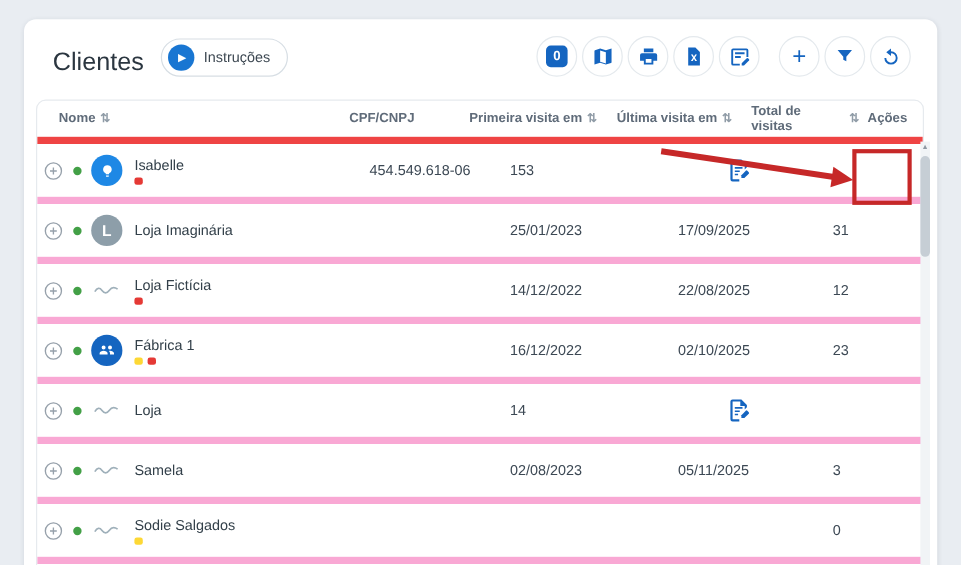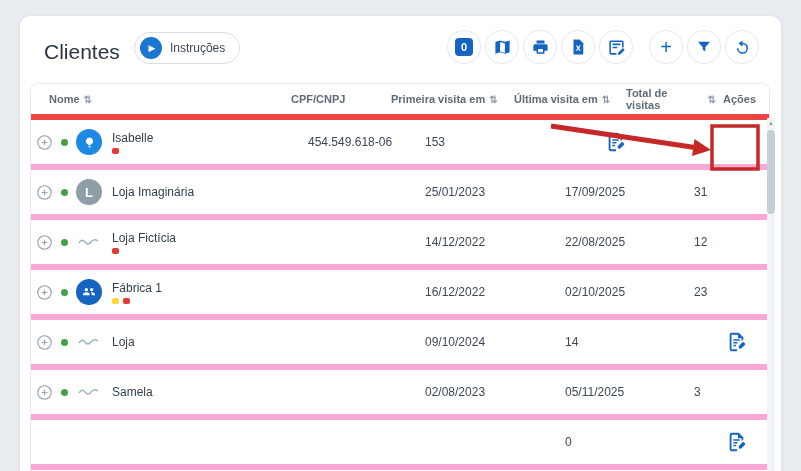--- a/index.html
+++ b/index.html
@@ -321,21 +321,20 @@
         <span class="avatar av-logo">
           <svg width="22" height="10" viewBox="0 0 22 10">
               <path d="M1 6 Q4 1 7 5 T13 5 T20 4" fill="none" stroke="#9fb0ba" stroke-width="1.4"></path>
             </svg>
         </span>
         <span class="nm-wrap">
           <span class="nm">Loja</span>
         </span>
       </div>
       <div class="cell-cpf"></div>
-      <div class="cell-date">09/10/2024</div>
       <div class="cell-total">14</div>
       <div class="cell-actions">
         <button class="action-btn">
           <svg width="22" viewBox="0 0 24 24">
               <path fill="#1565c0" d="M6 20V4h7v4h4v3.1l2-2V7l-5-5H6a2 2 0 0 0-2 2v16a2 2 0 0 0 2 2h6.1v-2H6z"></path>
               <path fill="#1565c0" d="M20.7 13.6l-1.3-1.3a1 1 0 0 0-1.4 0L14 16.3V19h2.7l4-4a1 1 0 0 0 0-1.4z"></path>
               <path fill="#1565c0" d="M8 12h4.5v1.5H8zM8 9h7v1.5H8zM8 15h3v1.5H8z"></path>
             </svg>
         </button>
       </div>
@@ -368,20 +367,40 @@
           <svg width="22" viewBox="0 0 24 24">
               <path fill="#1565c0" d="M6 20V4h7v4h4v3.1l2-2V7l-5-5H6a2 2 0 0 0-2 2v16a2 2 0 0 0 2 2h6.1v-2H6z"></path>
               <path fill="#1565c0" d="M20.7 13.6l-1.3-1.3a1 1 0 0 0-1.4 0L14 16.3V19h2.7l4-4a1 1 0 0 0 0-1.4z"></path>
               <path fill="#1565c0" d="M8 12h4.5v1.5H8zM8 9h7v1.5H8zM8 15h3v1.5H8z"></path>
             </svg>
         </button>
       </div>
     </div>
 
     <div class="row">
+      <div class="name-cell">
+        <button class="expand-btn">
+          <svg width="17" viewBox="0 0 24 24">
+              <circle cx="12" cy="12" r="9.5" fill="none" stroke="#97a1ab" stroke-width="1.6"></circle>
+              <path d="M12 8v8M8 12h8" stroke="#97a1ab" stroke-width="1.6"></path>
+            </svg>
+        </button>
+        <span class="status-dot"></span>
+        <span class="avatar av-logo">
+          <svg width="22" height="10" viewBox="0 0 22 10">
+              <path d="M1 6 Q4 1 7 5 T13 5 T20 4" fill="none" stroke="#9fb0ba" stroke-width="1.4"></path>
+            </svg>
+        </span>
+        <span class="nm-wrap">
+          <span class="nm">Sodie Salgados</span>
+          <span class="tags">
+              <span class="tag yellow"></span>
+            </span>
+        </span>
+      </div>
       <div class="cell-cpf"></div>
       <div class="cell-date"></div>
       <div class="cell-date"></div>
       <div class="cell-total">0</div>
       <div class="cell-actions">
         <button class="action-btn">
           <svg width="22" viewBox="0 0 24 24">
               <path fill="#1565c0" d="M6 20V4h7v4h4v3.1l2-2V7l-5-5H6a2 2 0 0 0-2 2v16a2 2 0 0 0 2 2h6.1v-2H6z"></path>
               <path fill="#1565c0" d="M20.7 13.6l-1.3-1.3a1 1 0 0 0-1.4 0L14 16.3V19h2.7l4-4a1 1 0 0 0 0-1.4z"></path>
               <path fill="#1565c0" d="M8 12h4.5v1.5H8zM8 9h7v1.5H8zM8 15h3v1.5H8z"></path>

